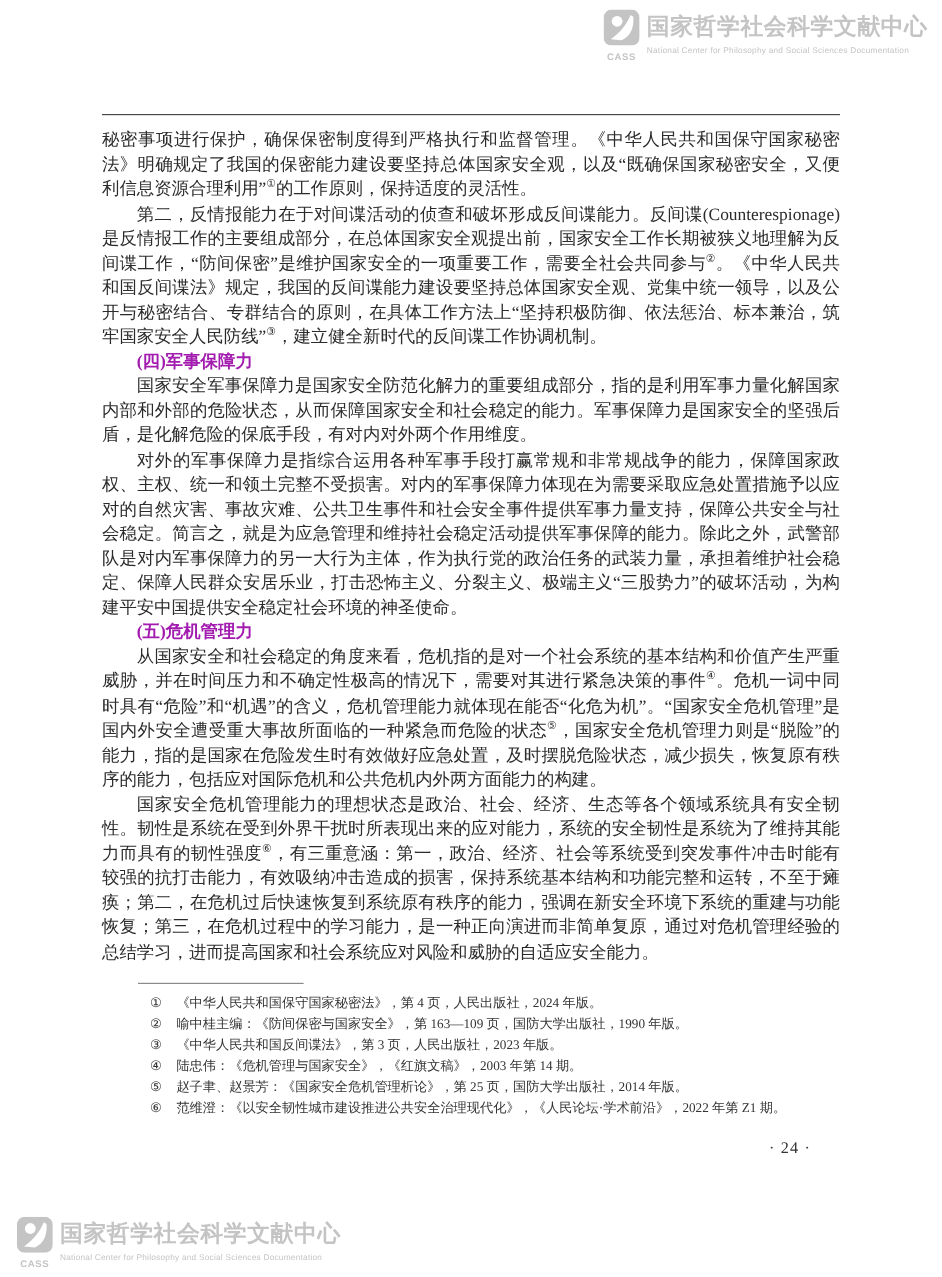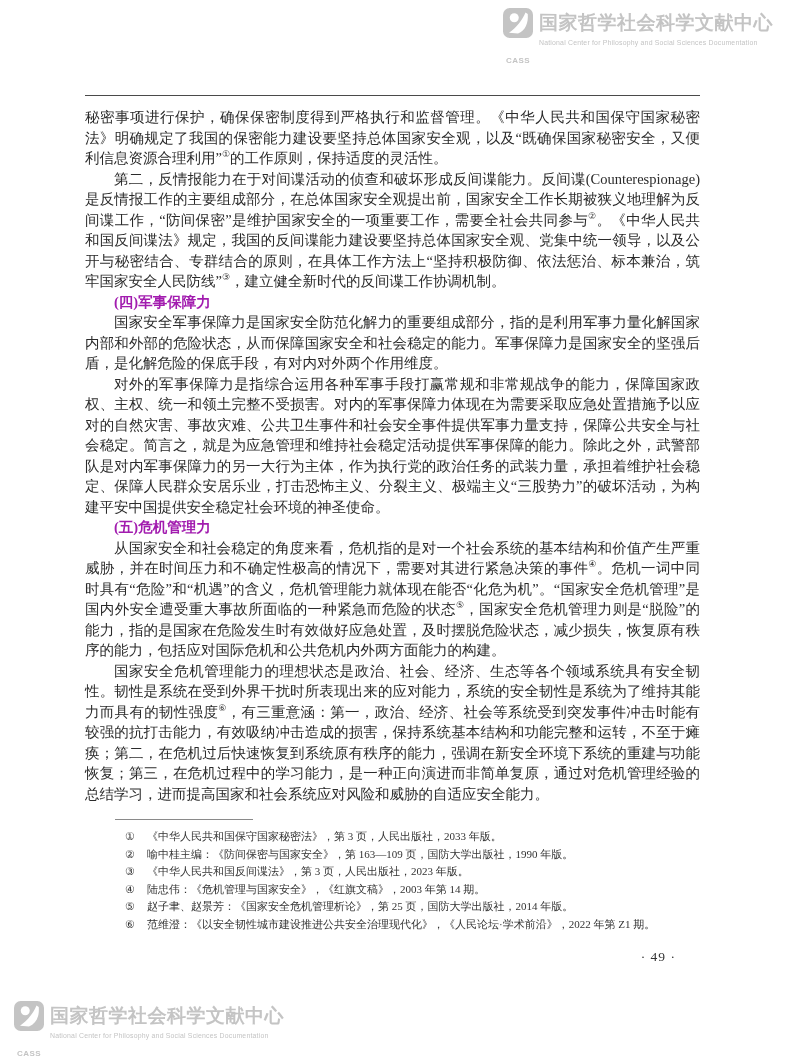--- a/index.html
+++ b/index.html
@@ -23,21 +23,21 @@
     align-items: start;
     color: #c4c4c4;
     font-family: "Liberation Sans", "DejaVu Sans", sans-serif;
   }
   .brand.header { top: 8px; right: 12px; }
   .brand.footer { left: 14px; bottom: 6px; }
   .brand .logo-icon { grid-row: 1 / 2; width: 30px; height: 30px; display: block; }
   .brand .logo-abbr {
     grid-row: 2 / 3; grid-column: 1 / 2;
     font-size: 8px; font-weight: bold; letter-spacing: 0.5px;
-    text-align: center; margin-top: 18px;
+    text-align: center; margin-top: 5px;
   }
   .brand .logo-cn {
     grid-row: 1 / 2; grid-column: 2 / 3;
     font-size: 19px; font-weight: bold; letter-spacing: 0.5px;
     line-height: 30px; white-space: nowrap;
   }
   .brand .logo-en {
     grid-row: 2 / 3; grid-column: 2 / 3;
     font-size: 6.9px; letter-spacing: 0.2px;
     margin-top: 1px; white-space: nowrap;
@@ -131,40 +131,40 @@
       <p class="para">对外的军事保障力是指综合运用各种军事手段打赢常规和非常规战争的能力，保障国家政权、主权、统一和领土完整不受损害。对内的军事保障力体现在为需要采取应急处置措施予以应对的自然灾害、事故灾难、公共卫生事件和社会安全事件提供军事力量支持，保障公共安全与社会稳定。简言之，就是为应急管理和维持社会稳定活动提供军事保障的能力。除此之外，武警部队是对内军事保障力的另一大行为主体，作为执行党的政治任务的武装力量，承担着维护社会稳定、保障人民群众安居乐业，打击恐怖主义、分裂主义、极端主义“三股势力”的破坏活动，为构建平安中国提供安全稳定社会环境的神圣使命。</p>
       <h3 class="sub-heading">(五)危机管理力</h3>
       <p class="para">从国家安全和社会稳定的角度来看，危机指的是对一个社会系统的基本结构和价值产生严重威胁，并在时间压力和不确定性极高的情况下，需要对其进行紧急决策的事件<sup>④</sup>。危机一词中同时具有“危险”和“机遇”的含义，危机管理能力就体现在能否“化危为机”。“国家安全危机管理”是国内外安全遭受重大事故所面临的一种紧急而危险的状态<sup>⑤</sup>，国家安全危机管理力则是“脱险”的能力，指的是国家在危险发生时有效做好应急处置，及时摆脱危险状态，减少损失，恢复原有秩序的能力，包括应对国际危机和公共危机内外两方面能力的构建。</p>
       <p class="para">国家安全危机管理能力的理想状态是政治、社会、经济、生态等各个领域系统具有安全韧性。韧性是系统在受到外界干扰时所表现出来的应对能力，系统的安全韧性是系统为了维持其能力而具有的韧性强度<sup>⑥</sup>，有三重意涵：第一，政治、经济、社会等系统受到突发事件冲击时能有较强的抗打击能力，有效吸纳冲击造成的损害，保持系统基本结构和功能完整和运转，不至于瘫痪；第二，在危机过后快速恢复到系统原有秩序的能力，强调在新安全环境下系统的重建与功能恢复；第三，在危机过程中的学习能力，是一种正向演进而非简单复原，通过对危机管理经验的总结学习，进而提高国家和社会系统应对风险和威胁的自适应安全能力。</p>
     </div>
 
     <hr class="footnote-sep">
 
     <div class="footnotes">
       <div class="fn">
-        <span class="fn-marker">①</span><span class="fn-text">《中华人民共和国保守国家秘密法》，第 3 页，人民出版社，2033 年版。</span>
+        <span class="fn-marker">①</span><span class="fn-text">《中华人民共和国保守国家秘密法》，第 4 页，人民出版社，2024 年版。</span>
       </div>
       <div class="fn">
         <span class="fn-marker">②</span><span class="fn-text">喻中桂主编：《防间保密与国家安全》，第 163—109 页，国防大学出版社，1990 年版。</span>
       </div>
       <div class="fn">
         <span class="fn-marker">③</span><span class="fn-text">《中华人民共和国反间谍法》，第 3 页，人民出版社，2023 年版。</span>
       </div>
       <div class="fn">
         <span class="fn-marker">④</span><span class="fn-text">陆忠伟：《危机管理与国家安全》，《红旗文稿》，2003 年第 14 期。</span>
       </div>
       <div class="fn">
         <span class="fn-marker">⑤</span><span class="fn-text">赵子聿、赵景芳：《国家安全危机管理析论》，第 25 页，国防大学出版社，2014 年版。</span>
       </div>
       <div class="fn">
         <span class="fn-marker">⑥</span><span class="fn-text">范维澄：《以安全韧性城市建设推进公共安全治理现代化》，《人民论坛·学术前沿》，2022 年第 Z1 期。</span>
       </div>
     </div>
 
-    <div class="page-number">· 49 ·</div>
+    <div class="page-number">· 24 ·</div>
   </div>
 
   <div class="brand footer">
     <svg class="logo-icon" viewBox="0 0 40 40">
       <rect x="0" y="0" width="40" height="40" rx="9" fill="#c4c4c4"></rect>
       <circle cx="15" cy="13" r="6" fill="#ffffff"></circle>
       <path d="M30 6 C26 16 18 26 8 33 L20 34 C30 30 34 20 33 8 Z" fill="#ffffff"></path>
     </svg>
     <div class="logo-abbr">CASS</div>
     <div class="logo-cn">国家哲学社会科学文献中心</div>

